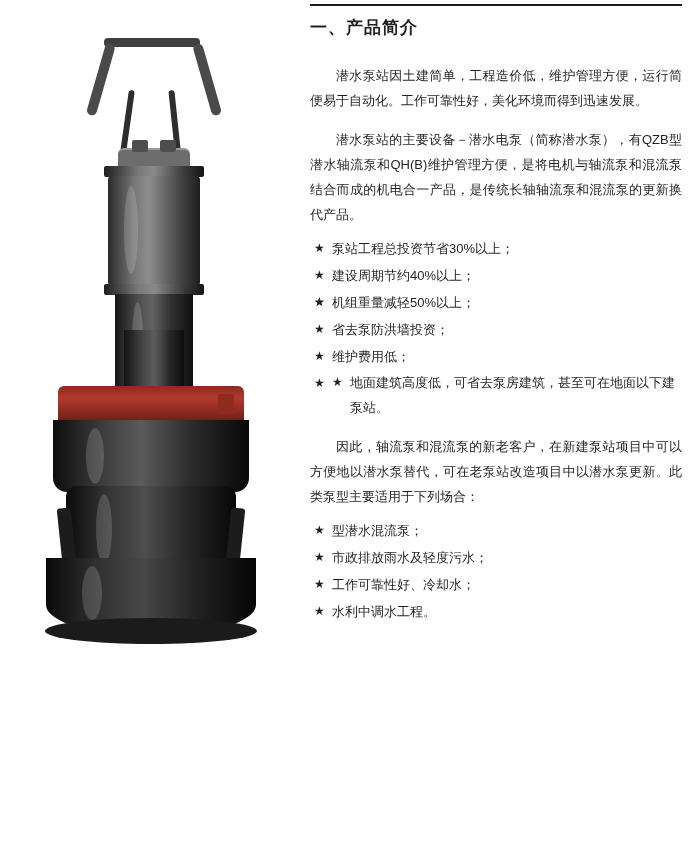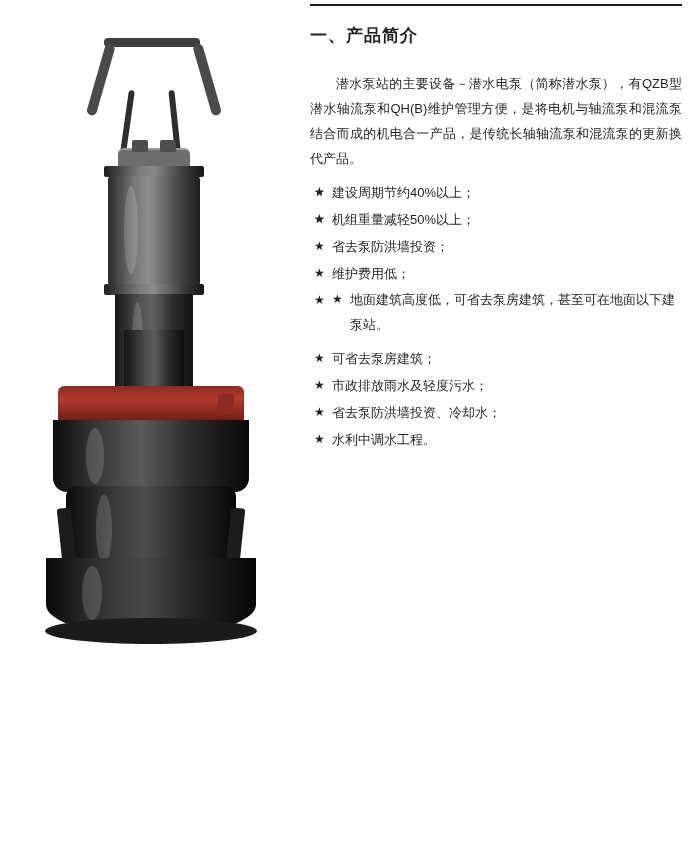--- a/index.html
+++ b/index.html
@@ -50,21 +50,21 @@
 
   
   .text-col {
     position: absolute;
     left: 310px;
     top: 0;
     width: 372px;
   }
   .section-title-wrap {
     position: relative;
-    padding-top: 16px;
+    padding-top: 8px;
     padding-bottom: 10px;
   }
   .title-rule {
     position: absolute;
     left: 0;
     top: 4px;
     width: 372px;
     height: 2px;
     background: #1a1a1a;
   }
@@ -270,36 +270,38 @@
 
   </div>
 
   <div class="text-col">
 
     <div class="section-title-wrap">
       <div class="title-rule"></div>
       <div class="section-title">一、产品简介</div>
     </div>
 
+    <p class="para">潜水泵站因土建简单，工程造价低，维护管理方便，运行简便易于自动化。工作可靠性好，美化环境而得到迅速发展。</p>
     <p class="para">潜水泵站的主要设备－潜水电泵（简称潜水泵），有QZB型潜水轴流泵和QH(B)维护管理方便，是将电机与轴流泵和混流泵结合而成的机电合一产品，是传统长轴轴流泵和混流泵的更新换代产品。</p>
 
     <ul class="bullet-list">
-      <li><span class="star">★</span></li>
+      <li><span class="star">★</span><span>泵站工程总投资节省30%以上；</span></li>
       <li><span class="star">★</span><span>建设周期节约40%以上；</span></li>
       <li><span class="star">★</span></li>
       <li><span class="star">★</span><span>机组重量减轻50%以上；</span></li>
       <li><span class="star">★</span><span>省去泵防洪墙投资；</span></li>
       <li><span class="star">★</span><span>维护费用低；</span></li>
       <li><span class="star">★</span></li>
       <li class="wide"><span class="star">★</span><span class="cont" style="display:inline; margin-left:0;">地面建筑高度低，可省去泵房建筑，甚至可在地面以下建泵站。</span></li>
     </ul>
 
+    <p class="para">因此，轴流泵和混流泵的新老客户，在新建泵站项目中可以方便地以潜水泵替代，可在老泵站改造项目中以潜水泵更新。此类泵型主要适用于下列场合：</p>
 
     <ul class="bullet-list">
-      <li><span class="star">★</span><span>可省去泵房建筑；</span></li>
+      <li><span class="star">★</span><span>型潜水混流泵；</span></li>
       <li><span class="star">★</span><span>市政排放雨水及轻度污水；</span></li>
-      <li><span class="star">★</span><span>省去泵防洪墙投资、冷却水；</span></li>
+      <li><span class="star">★</span><span>工作可靠性好、冷却水；</span></li>
       <li><span class="star">★</span><span>水利中调水工程。</span></li>
     </ul>
   </div>
 
 
 </div>
 
 </body></html>

